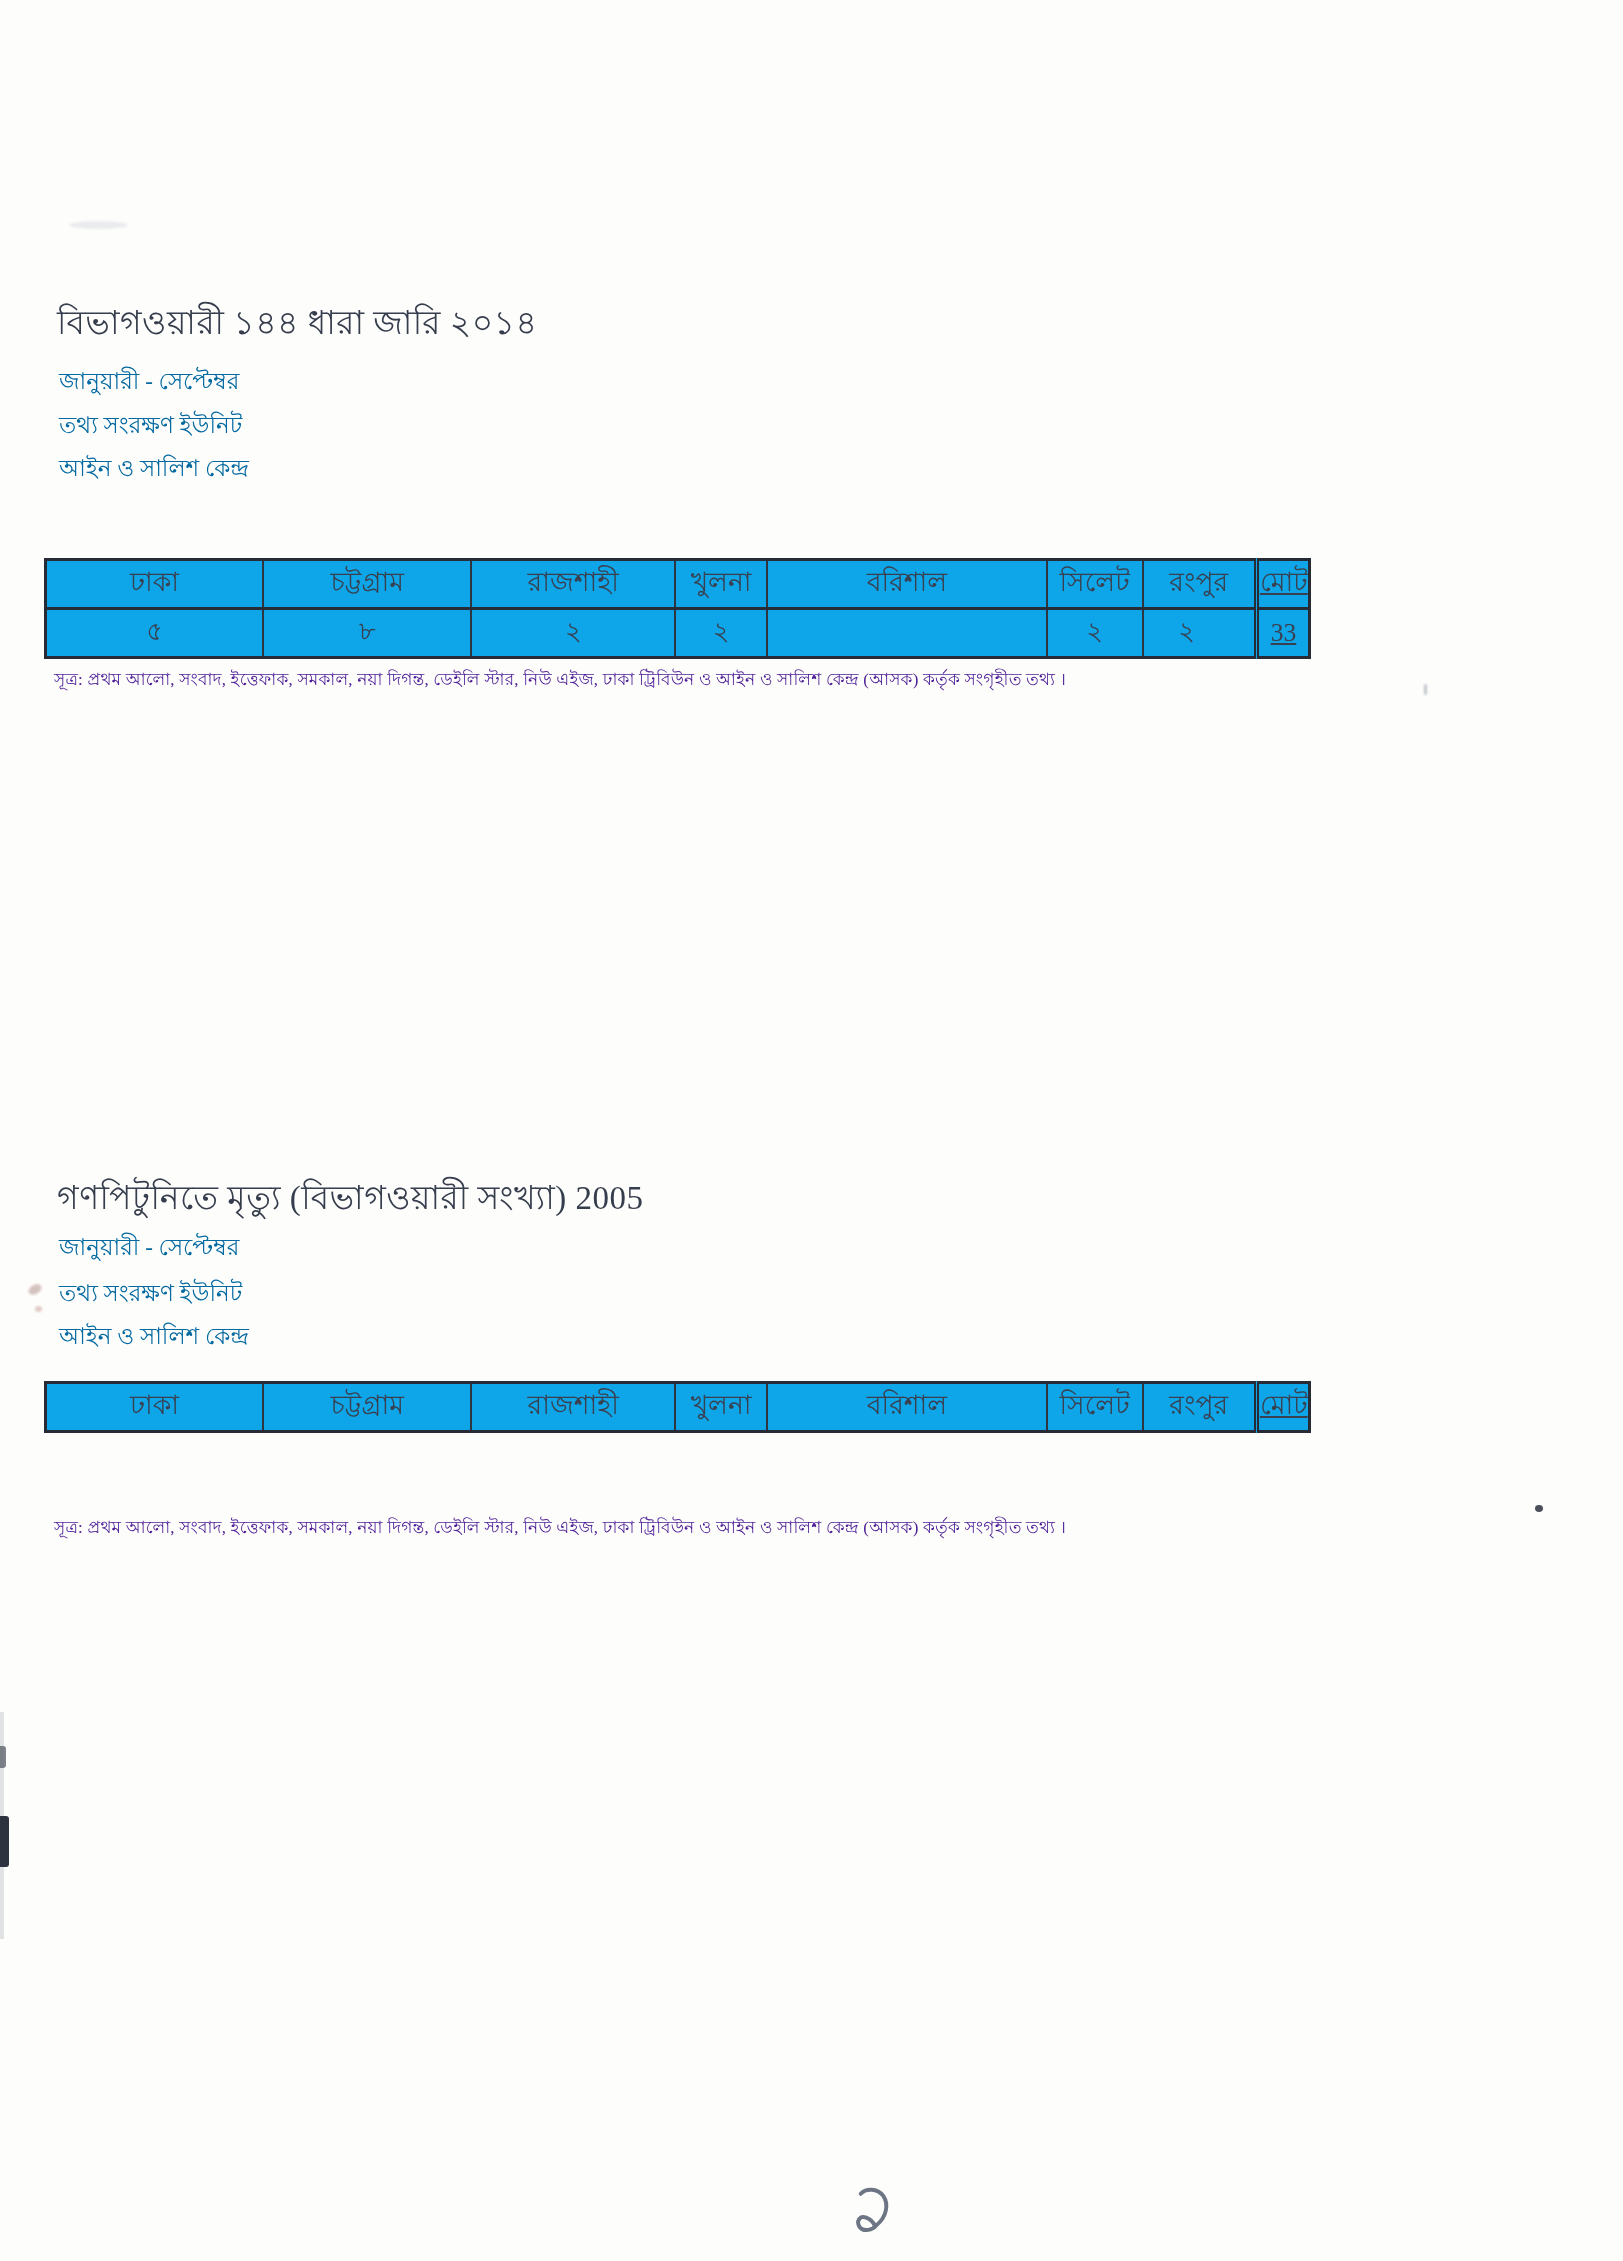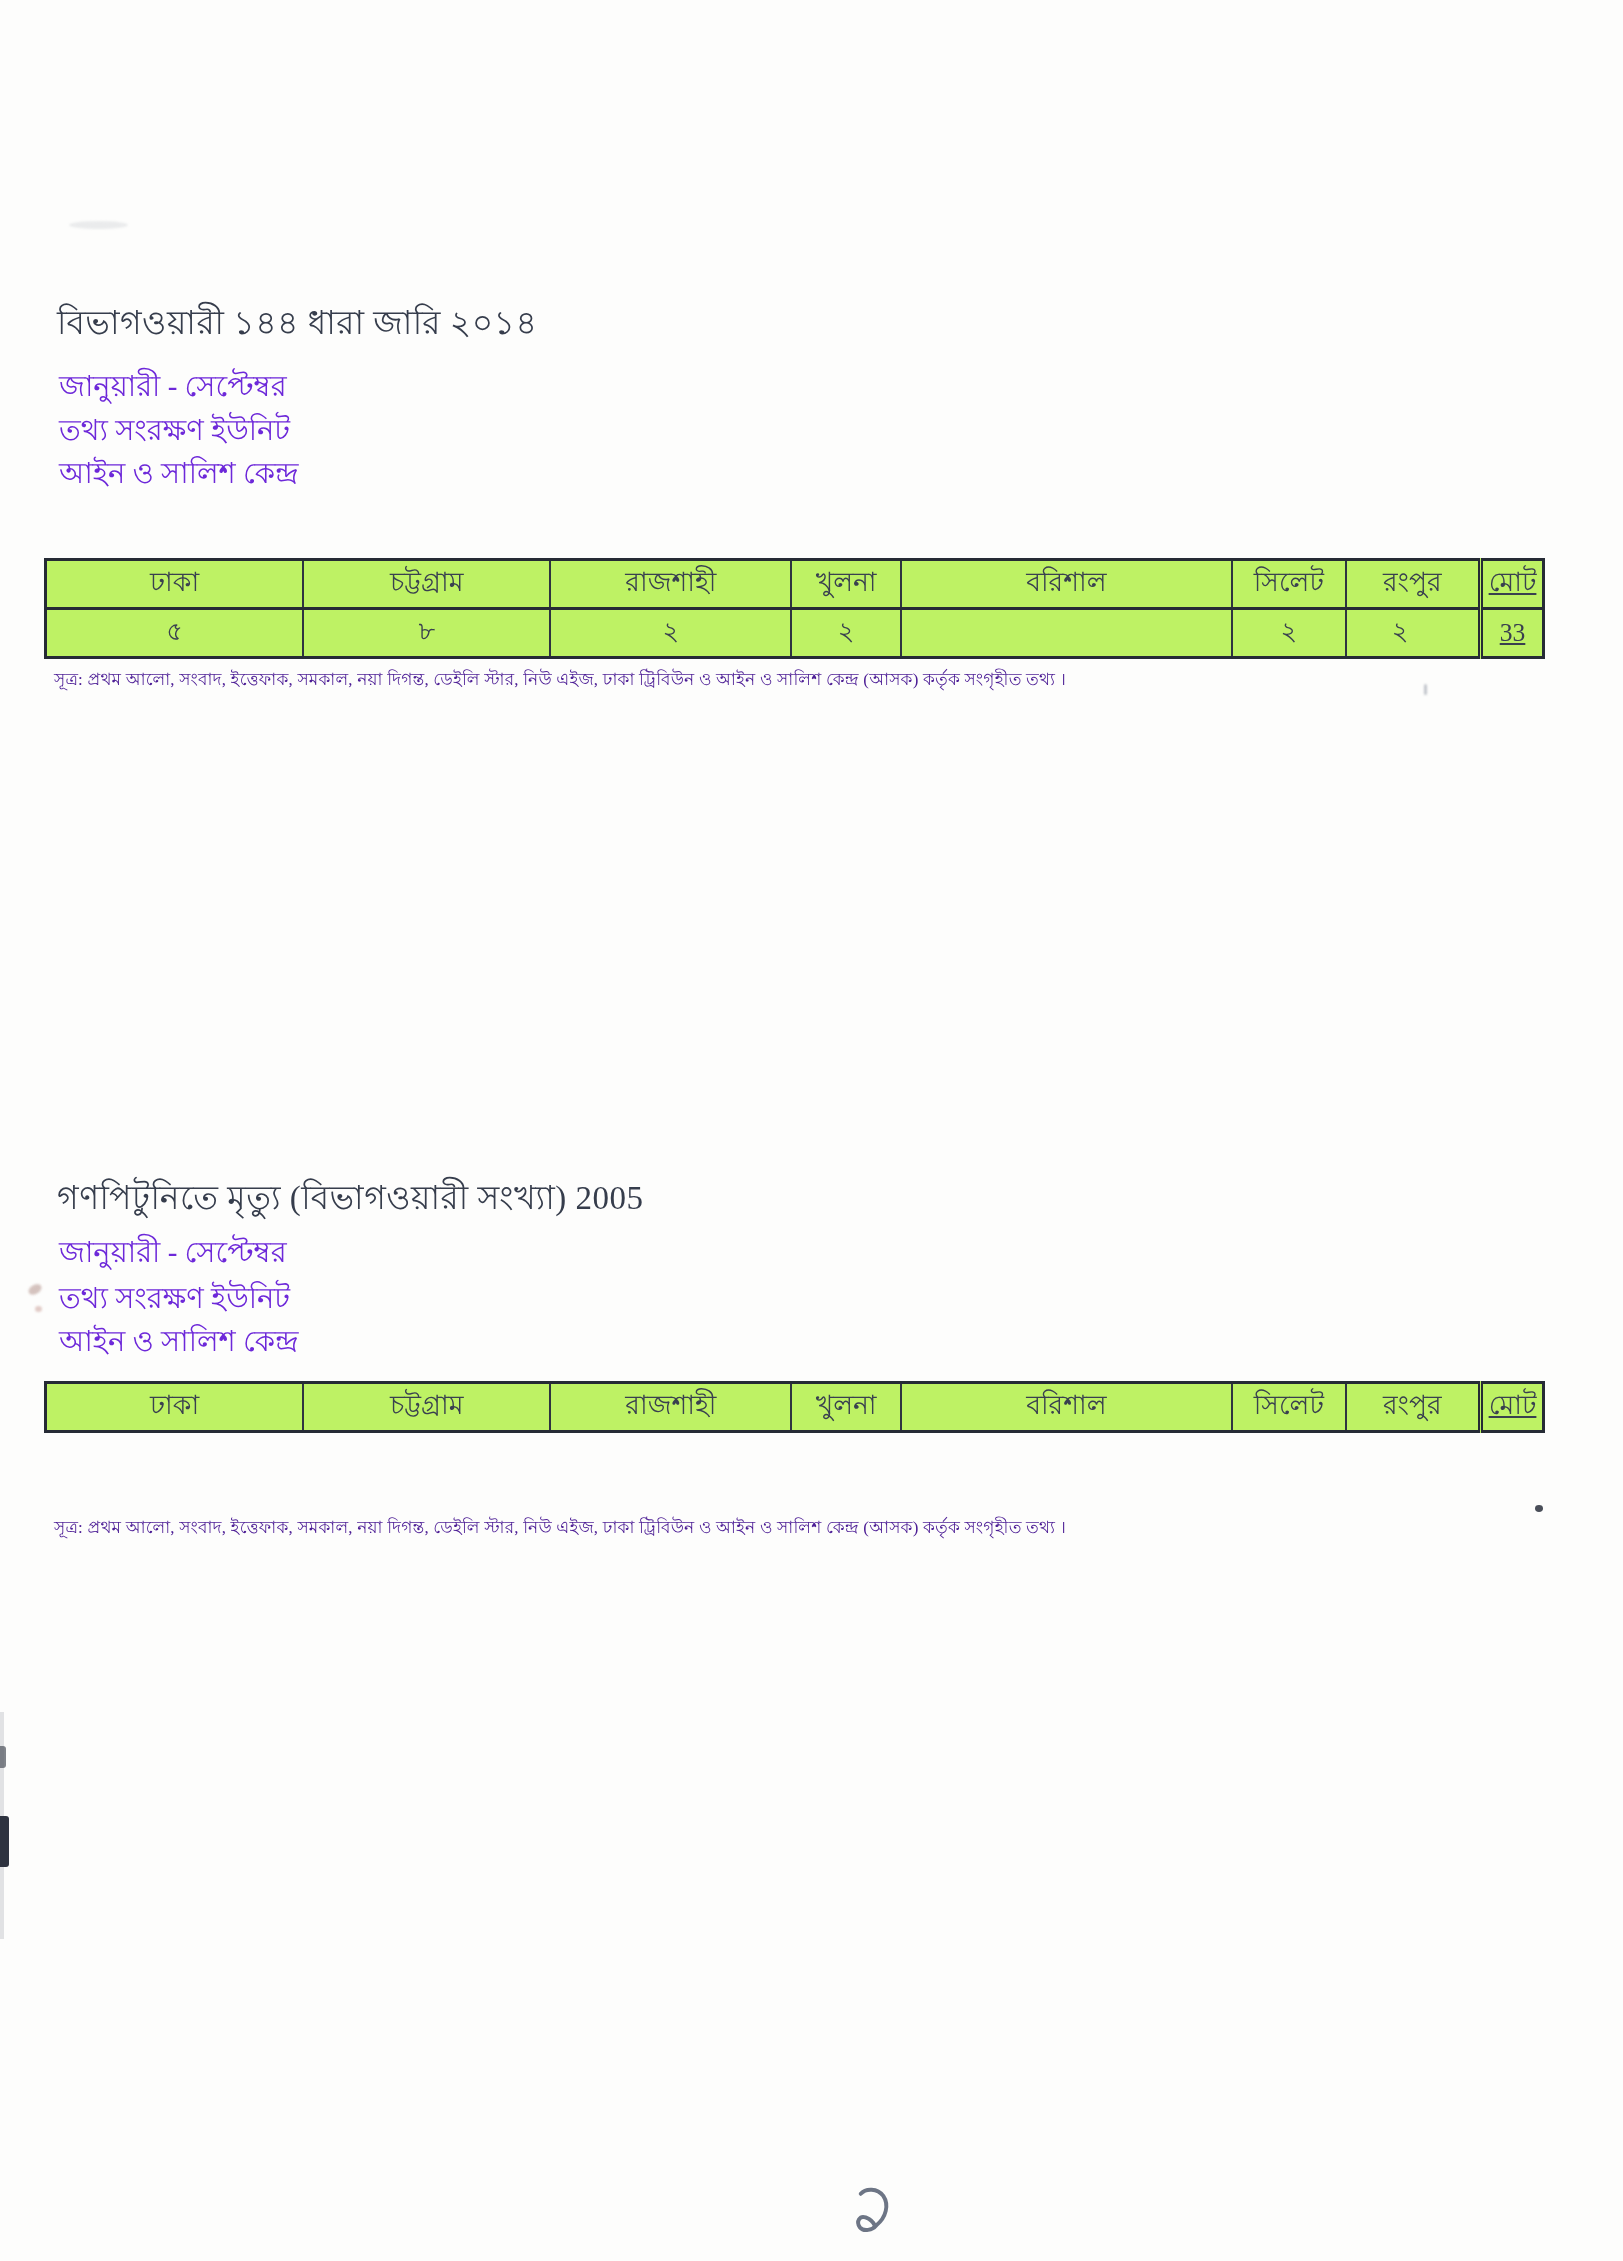--- a/index.html
+++ b/index.html
@@ -7,27 +7,27 @@
     width:1623px; height:2262px; position:relative;
     background:#fdfdfc;
     font-family:"Liberation Serif","DejaVu Serif",serif;
     color:#3b4252;
     overflow:hidden;
   }
   .abs { position:absolute; }
 
   
   .sec-title   { font-size:33px; letter-spacing:0.5px; color:#363d4c; }
-  .sec-line    { font-size:29px; color:#6d28d9; }
+  .sec-line    { font-size:23px; color:#0369a1; }
   .source-note { font-size:17px; color:#4c1d95; letter-spacing:0.2px; }
 
   
   table.divtable {
     border-collapse:collapse; table-layout:fixed;
-    width:1501px; background:#bef264;
+    width:1267px; background:#0ea5e9;
     border:3.9px solid #262b35;
   }
   table.divtable th, table.divtable td {
     border:2px solid #2e3440;
     font-weight:normal; text-align:center;
     overflow:hidden; white-space:nowrap;
   }
   table.divtable th { height:41px; font-size:26.6px; color:#39404f; }
   table.divtable td { height:44px; font-size:25.6px; color:#39404f; }
   table.divtable tr.head th { border-bottom:3.9px solid #262b35; }

